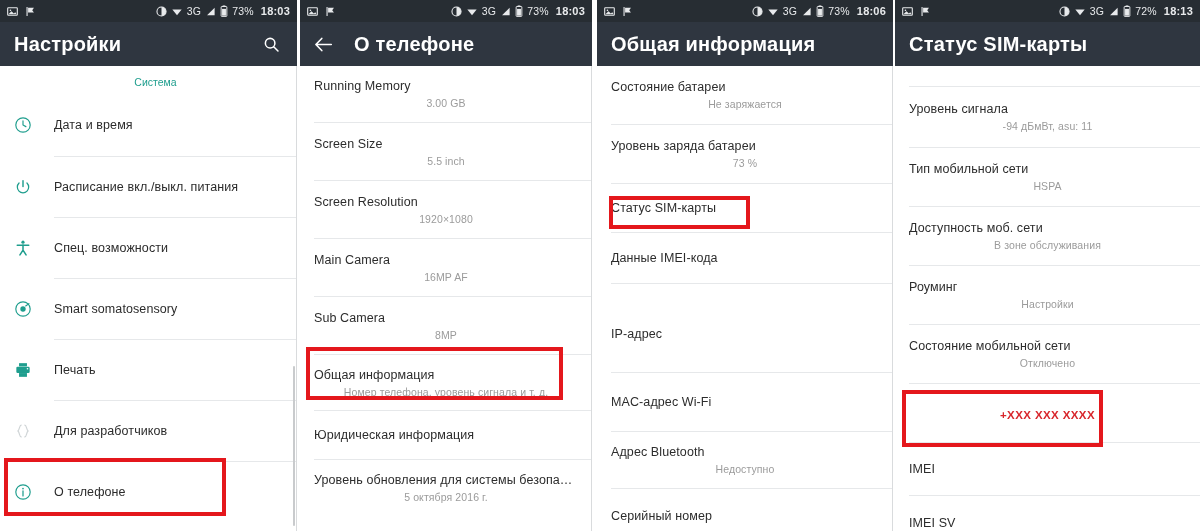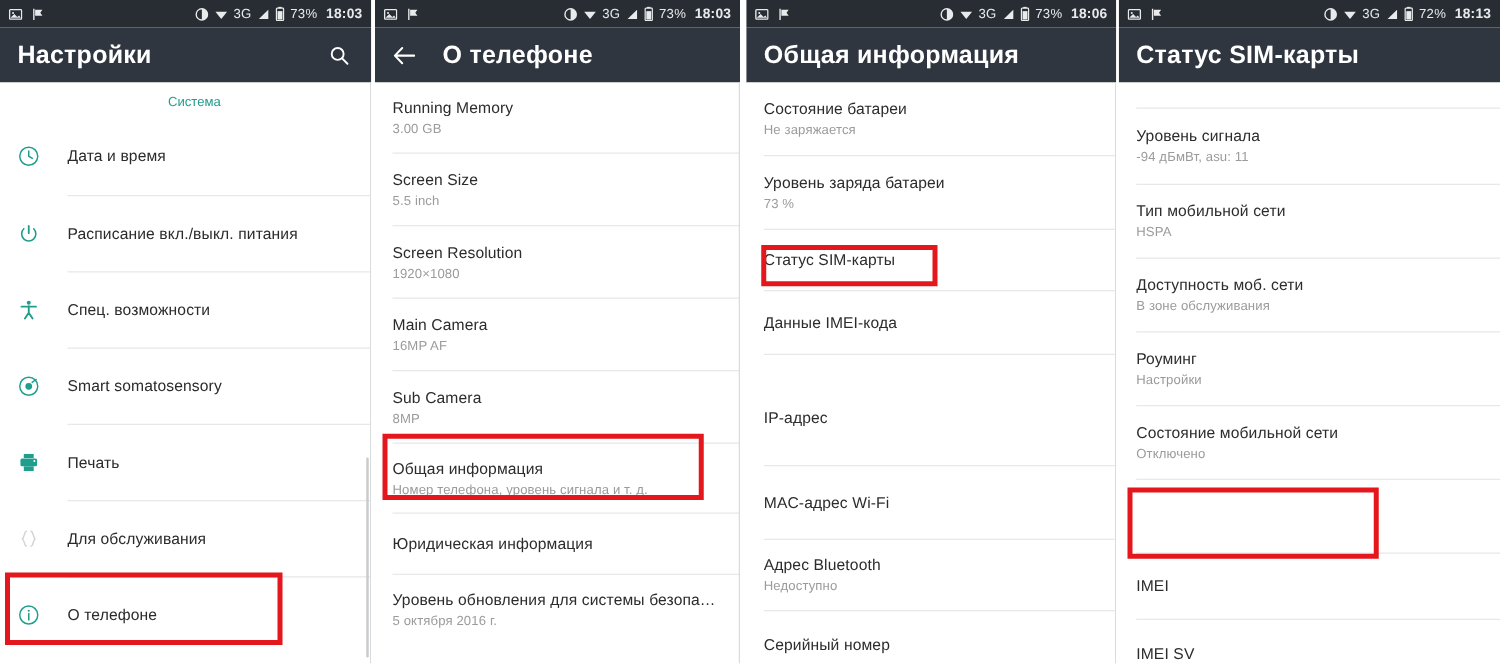--- a/index.html
+++ b/index.html
@@ -103,20 +103,21 @@
     color: #2c2c2c;
     letter-spacing: .1px;
     white-space: nowrap;
     overflow: hidden;
   }
   .inforow .s {
     font-size: 10.5px;
     color: #9b9b9b;
     margin-top: 4px;
     letter-spacing: .1px;
+    text-align: center;
   }
   .inforow .s.red { color: #d8262c; font-weight: bold; letter-spacing: .4px; font-size: 11.5px; }
 
   
   .redbox {
     position: absolute;
     border: 4px solid #e4171c;
     pointer-events: none;
     z-index: 5;
     background: transparent;
@@ -265,21 +266,21 @@
       </div>
       <div class="sep"></div>
 
       <div class="row" style="height:60px">
         <span class="ico">
           <svg width="18" height="18" viewBox="0 0 20 20">
               <path d="M8 3.4 C6 3.4 6.4 8.2 4.4 10 C6.4 11.8 6 16.6 8 16.6" fill="none" stroke="#cfd4d6" stroke-width="1.3" stroke-linecap="round"></path>
               <path d="M12 3.4 C14 3.4 13.6 8.2 15.6 10 C13.6 11.8 14 16.6 12 16.6" fill="none" stroke="#cfd4d6" stroke-width="1.3" stroke-linecap="round"></path>
             </svg>
         </span>
-        <span class="rlabel">Для обслуживания</span>
+        <span class="rlabel">Для разработчиков</span>
       </div>
       <div class="sep"></div>
 
       <div class="row" style="height:60px">
         <span class="ico">
           <svg width="18" height="18" viewBox="0 0 20 20">
               <circle cx="10" cy="10" r="8" fill="none" stroke="#1f9e8e" stroke-width="1.3"></circle>
               <circle cx="10" cy="6.2" r="0.95" fill="#1f9e8e"></circle>
               <path d="M10 8.8 L10 14.4" stroke="#1f9e8e" stroke-width="1.4" stroke-linecap="round"></path>
             </svg>
@@ -592,20 +593,21 @@
       </div>
       <div class="sep full"></div>
 
       <div class="inforow" style="height:58px">
         <span class="t">Состояние мобильной сети</span>
         <span class="s">Отключено</span>
       </div>
       <div class="sep full"></div>
 
       <div class="inforow" style="height:58px">
+        <span class="s red">+XXX XXX XXXX</span>
       </div>
       <div class="sep full"></div>
 
       <div class="inforow" style="height:52px">
         <span class="t">IMEI</span>
       </div>
       <div class="sep full"></div>
 
       <div class="inforow" style="height:40px">
         <span class="t" style="align-self:flex-start; margin-top:14px;">IMEI SV</span>

